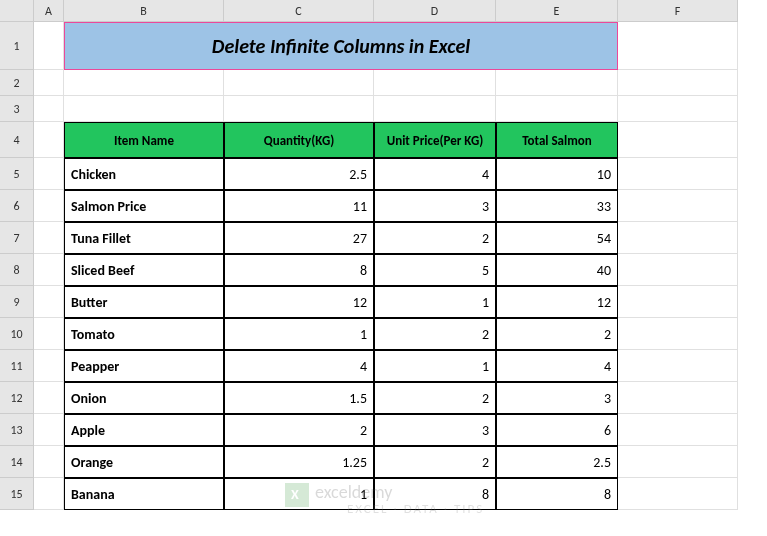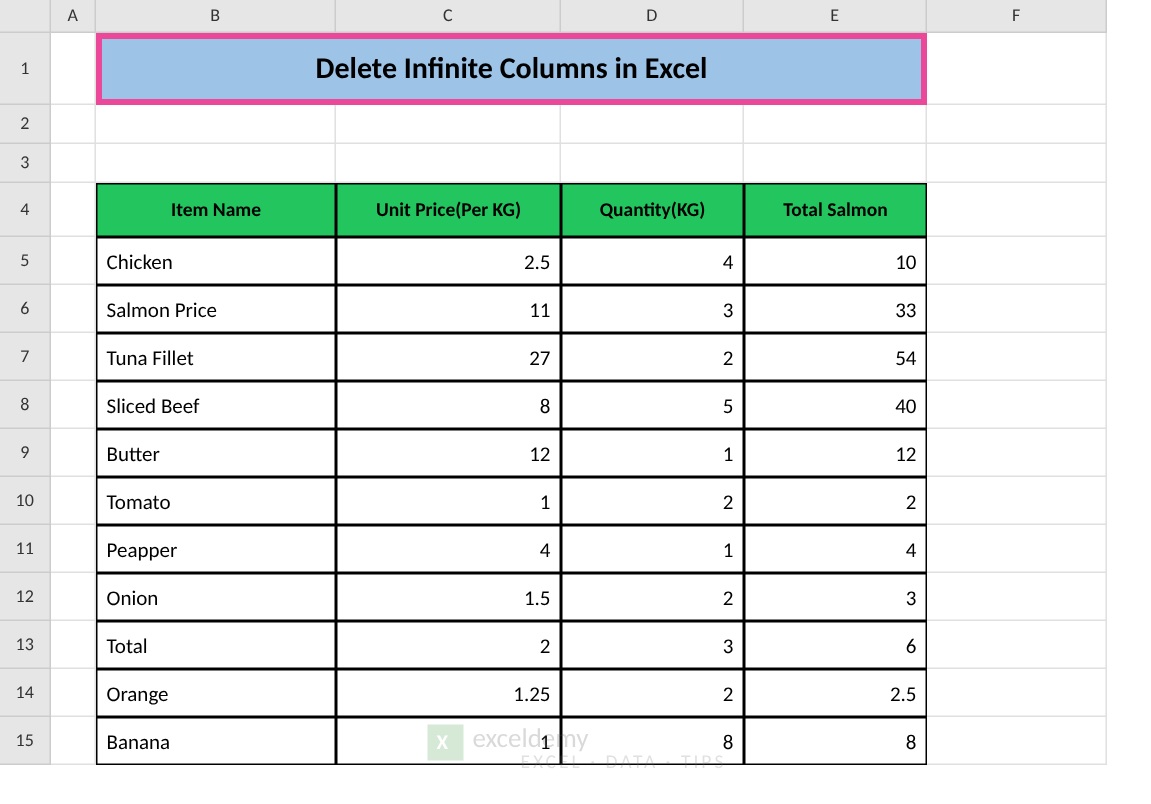--- a/index.html
+++ b/index.html
@@ -40,41 +40,42 @@
     border-bottom: 1px solid #e0e0e0;
     font-size: 13px;
     display: flex;
     align-items: center;
     padding: 0 4px;
     overflow: hidden;
     white-space: nowrap;
   }
   .title-cell {
     background: #9dc3e6;
-    border: 4px solid #ec4899;
+    border: 1px solid #ec4899;
     font-weight: bold;
     font-size: 20px;
     color: #000;
     justify-content: center;
+    font-style: italic;
   }
   .hdr-cell {
     background: #22c55e;
     border: 1px solid #000;
     font-weight: bold;
     font-size: 13px;
     color: #000;
     justify-content: center;
   }
   .data-cell {
     border: 1px solid #000;
     font-size: 14px;
     color: #000;
     background: #fff;
   }
-  .data-cell.txt { justify-content: flex-start; padding-left: 6px; }
+  .data-cell.txt { justify-content: flex-start; padding-left: 6px; font-weight: bold; }
   .data-cell.num { justify-content: flex-end; padding-right: 6px; }
   .watermark {
     position: absolute;
     left: 285px;
     top: 483px;
     opacity: 0.22;
     pointer-events: none;
     display: flex;
     align-items: flex-start;
     gap: 6px;
@@ -130,22 +131,22 @@
     <div class="row-header">3</div>
     <div class="cell"></div>
     <div class="cell"></div>
     <div class="cell"></div>
     <div class="cell"></div>
     <div class="cell"></div>
     <div class="cell"></div>
     <div class="row-header">4</div>
     <div class="cell"></div>
     <div class="cell hdr-cell">Item Name</div>
+    <div class="cell hdr-cell">Quantity(KG)</div>
     <div class="cell hdr-cell">Unit Price(Per KG)</div>
-    <div class="cell hdr-cell">Quantity(KG)</div>
     <div class="cell hdr-cell">Total Salmon</div>
     <div class="cell"></div>
     <div class="row-header">5</div>
     <div class="cell"></div>
     <div class="cell data-cell txt">Chicken</div>
     <div class="cell data-cell num">2.5</div>
     <div class="cell data-cell num">4</div>
     <div class="cell data-cell num">10</div>
     <div class="cell"></div>
     <div class="row-header">6</div>
@@ -192,21 +193,21 @@
     <div class="cell"></div>
     <div class="row-header">12</div>
     <div class="cell"></div>
     <div class="cell data-cell txt">Onion</div>
     <div class="cell data-cell num">1.5</div>
     <div class="cell data-cell num">2</div>
     <div class="cell data-cell num">3</div>
     <div class="cell"></div>
     <div class="row-header">13</div>
     <div class="cell"></div>
-    <div class="cell data-cell txt">Total</div>
+    <div class="cell data-cell txt">Apple</div>
     <div class="cell data-cell num">2</div>
     <div class="cell data-cell num">3</div>
     <div class="cell data-cell num">6</div>
     <div class="cell"></div>
     <div class="row-header">14</div>
     <div class="cell"></div>
     <div class="cell data-cell txt">Orange</div>
     <div class="cell data-cell num">1.25</div>
     <div class="cell data-cell num">2</div>
     <div class="cell data-cell num">2.5</div>

